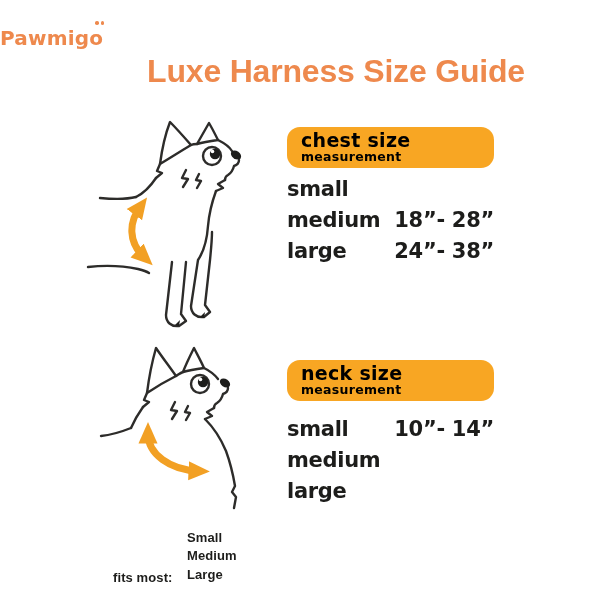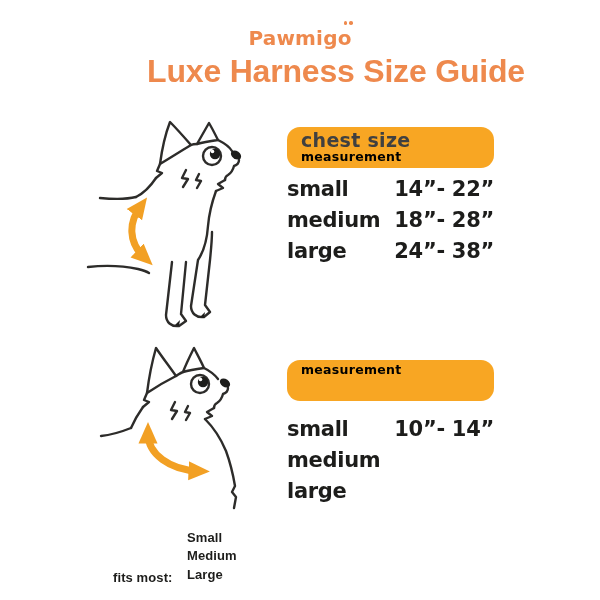--- a/index.html
+++ b/index.html
@@ -1,37 +1,37 @@
 <!DOCTYPE html>
 <html><head>
 <meta charset="utf-8">
 <style>
   html,body{margin:0;padding:0;background:#ffffff;}
   .canvas{
     position:relative;width:600px;height:600px;background:#ffffff;overflow:hidden;
     font-family:"DejaVu Sans", sans-serif;color:#1d1d1b;
   }
   
-  .logo-wrap{position:absolute;top:26px;left:0;width:600px;text-align:center;}
+  .logo-wrap{position:absolute;top:26px;left:0;width:600px;}
   .logo{position:relative;display:inline-block;font-family:"DejaVu Sans",sans-serif;
     font-weight:bold;font-size:20px;color:#ee894d;letter-spacing:.2px;}
   .logo-dots{position:absolute;right:-1px;top:-5px;display:flex;gap:2px;}
   .logo-dots i{display:block;width:3.5px;height:3.5px;border-radius:50%;background:#ee894d;}
   .title{position:absolute;top:53px;left:0;width:600px;margin:0;text-align:center;
     font-family:"Liberation Sans",sans-serif;font-weight:bold;font-size:32px;
     letter-spacing:-.2px;color:#ee894d;padding-left:36px;}
   
   .dog1{position:absolute;left:78px;top:110px;width:200px;height:230px;}
   .dog2{position:absolute;left:90px;top:340px;width:200px;height:180px;}
   
   .panel{position:absolute;left:287px;width:207px;}
   .panel1{top:127px;}
   .panel2{top:360px;}
   .pill{background:#f8a623;border-radius:13px;height:41px;padding:3px 0 0 14px;box-sizing:border-box;}
-  .pill-title{color:#404040;font-weight:bold;font-size:19px;line-height:20px;letter-spacing:.3px;}
+  .pill-title{color:#000000;font-weight:bold;font-size:19px;line-height:20px;letter-spacing:.3px;}
   .pill-sub{color:#000000;font-weight:bold;font-size:12.5px;line-height:13px;letter-spacing:.3px;}
   .rows1{margin-top:9px;}
   .rows2{margin-top:16px;}
   .row{display:flex;justify-content:space-between;align-items:baseline;height:22px;margin-bottom:9px;}
   .row .size,.row .range{font-weight:bold;font-size:21px;letter-spacing:-.3px;}
   
   .fits{position:absolute;left:113px;top:529px;display:flex;
     font-family:"Liberation Sans",sans-serif;font-weight:bold;font-size:13px;
     line-height:18.4px;letter-spacing:.1px;}
   .fits-label{width:74px;margin-top:40px;}
@@ -87,21 +87,20 @@
   </svg>
 
   <div class="panel panel1">
     <div class="pill">
       <div class="pill-title">chest size</div>
       <div class="pill-sub">measurement</div>
     </div>
     <div class="rows1">
       <div class="row">
         <span class="size">small</span>
-        <span class="range">14”- 22”</span>
       </div>
       <div class="row">
         <span class="size">medium</span>
         <span class="range">18”- 28”</span>
       </div>
       <div class="row">
         <span class="size">large</span>
         <span class="range">24”- 38”</span>
       </div>
     </div>
@@ -129,20 +128,21 @@
       <circle fill="#fff" cx="110" cy="44" r="9"></circle>
     </g>
     <circle fill="#1d1d1b" cx="113" cy="42" r="5.2"></circle>
     <circle fill="#ffffff" cx="110.5" cy="39.5" r="1.8"></circle>
     <ellipse cx="135" cy="43" rx="5.6" ry="4" transform="rotate(35 135 43)" fill="#1d1d1b"></ellipse>
     <path d="M58,94 C58,114 80,130 108,131" stroke="#f2a024" stroke-width="7" fill="none" marker-start="url(#ah2)" marker-end="url(#ah2)"></path>
   </svg>
 
   <div class="panel panel2">
     <div class="pill">
+      <div class="pill-title">neck size</div>
       <div class="pill-sub">measurement</div>
     </div>
     <div class="rows2">
       <div class="row">
         <span class="size">small</span>
         <span class="range">10”- 14”</span>
       </div>
       <div class="row">
         <span class="size">medium</span>
       </div>

